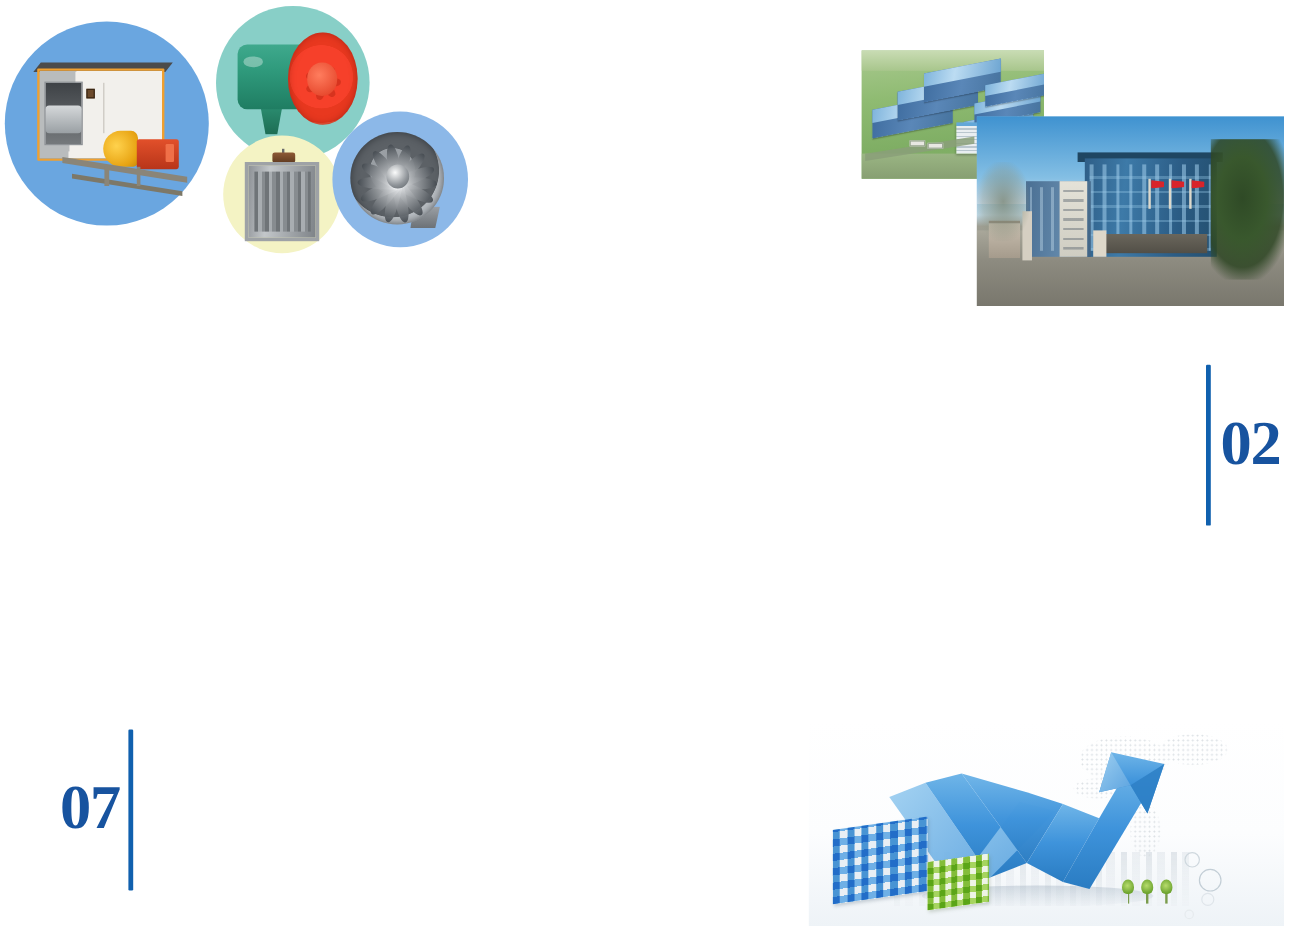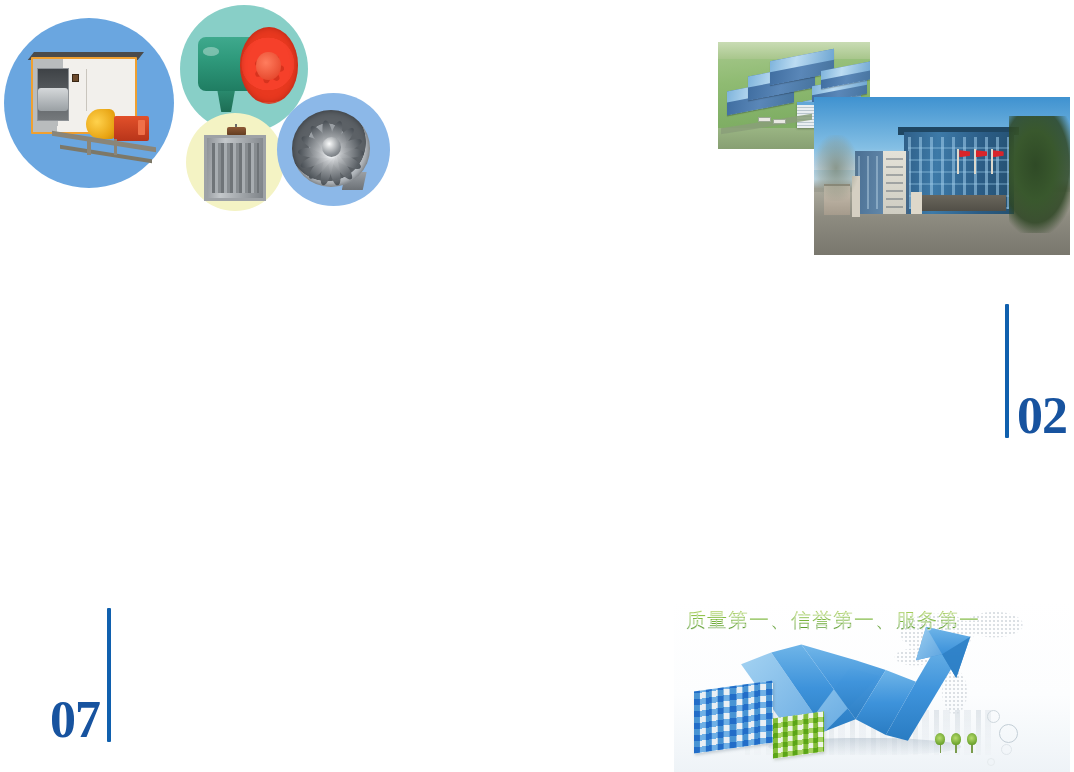--- a/index.html
+++ b/index.html
@@ -15,21 +15,21 @@
     position: relative;
     overflow: hidden;
     font-family: "Liberation Sans", sans-serif;
     background: #ffffff;
   }
 
   
   .marker {
     position: absolute;
     display: flex;
-    align-items: flex-end;
+    align-items: center;
   }
   .marker-num {
     font-family: "Liberation Serif", serif;
     font-weight: bold;
     font-size: 52px;
     line-height: 44px;
     color: #17539f;
     letter-spacing: -1px;
     white-space: nowrap;
     -webkit-font-smoothing: antialiased;
@@ -594,14 +594,13 @@
   <div id="gb-cube-blue"></div>
   <div id="gb-cube-green"></div>
   <div class="gb-tree" id="gb-tree1"></div>
   <div class="gb-tree" id="gb-tree2"></div>
   <div class="gb-tree" id="gb-tree3"></div>
   <div class="gb-bubble" id="gb-bub1"></div>
   <div class="gb-bubble" id="gb-bub2"></div>
   <div class="gb-bubble" id="gb-bub3"></div>
   <div class="gb-bubble" id="gb-bub4"></div>
 
-  <div id="gb-slogan">质量第一、信誉第一、服务第一</div>
 </div>
 
 </body></html>

